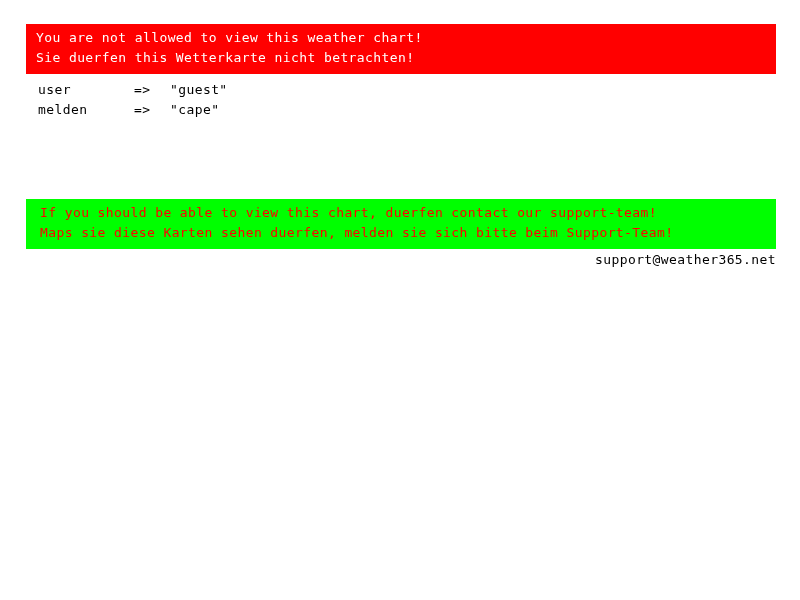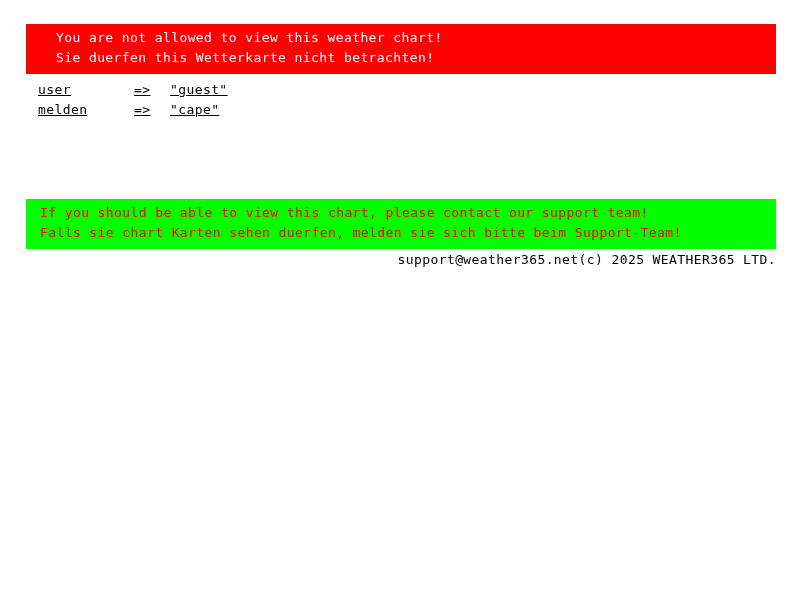--- a/index.html
+++ b/index.html
@@ -23,39 +23,38 @@
     top: 24px;
     width: 750px;
     background: #ff0000;
     padding: 4px 0 6px 0;
     box-sizing: border-box;
   }
   .error-banner .line {
     color: #ffffff;
     font-size: 13px;
     line-height: 20px;
-    padding-left: 30px;
+    padding-left: 10px;
     white-space: pre;
     letter-spacing: 0.4px;
   }
 
   .params {
     position: absolute;
     left: 38px;
     top: 80px;
     border-collapse: collapse;
   }
   .params td {
     font-size: 13px;
     line-height: 20px;
     white-space: pre;
     padding: 0;
     vertical-align: top;
     letter-spacing: 0.4px;
-    text-decoration: underline;
   }
   .params td.key { width: 96px; }
   .params td.arrow { width: 36px; }
   .params td.val { }
 
   .ok-banner {
     position: absolute;
     left: 26px;
     top: 199px;
     width: 750px;
@@ -113,20 +112,19 @@
   </tr>
   <tr>
     <td class="key">melden</td>
     <td class="arrow">=&gt;</td>
     <td class="val">"cape"</td>
   </tr>
 </tbody>
   </table>
 
 <div class="ok-banner">
-  <div class="line">If you should be able to view this chart, please contact our support-team!</div>
-  <div class="line">Falls sie chart Karten sehen duerfen, melden sie sich bitte beim Support-Team!</div>
+  <div class="line">If you should be able to view this chart, duerfen contact our support-team!</div>
+  <div class="line">Maps sie diese Karten sehen duerfen, melden sie sich bitte beim Support-Team!</div>
 </div>
 
 <div class="footer">
   <a class="contact-email" href="#">support@weather365.net</a>
-  <span class="copyright">(c) 2025 WEATHER365 LTD.</span>
 </div>
 
 </body></html>

